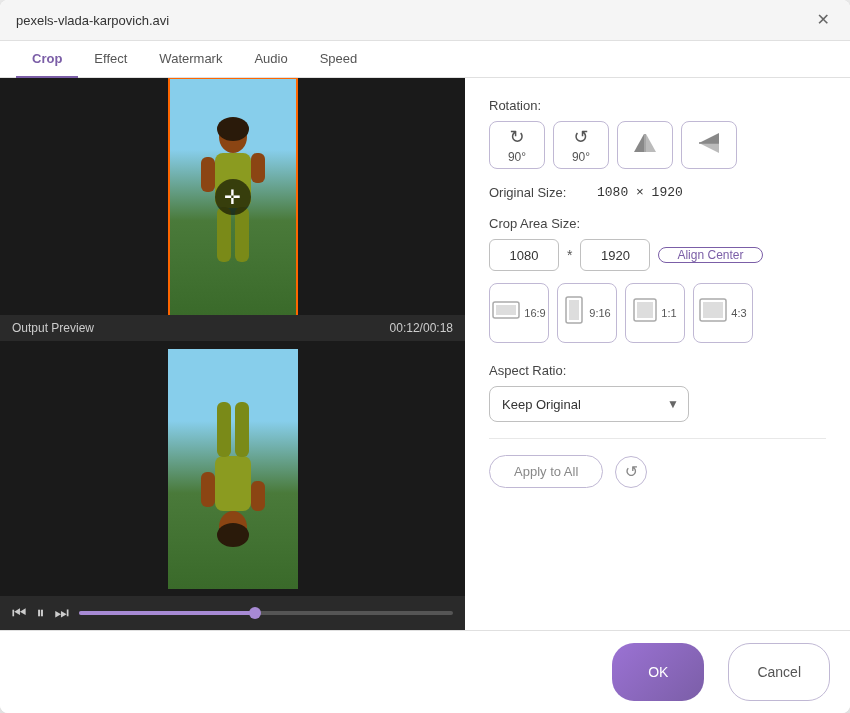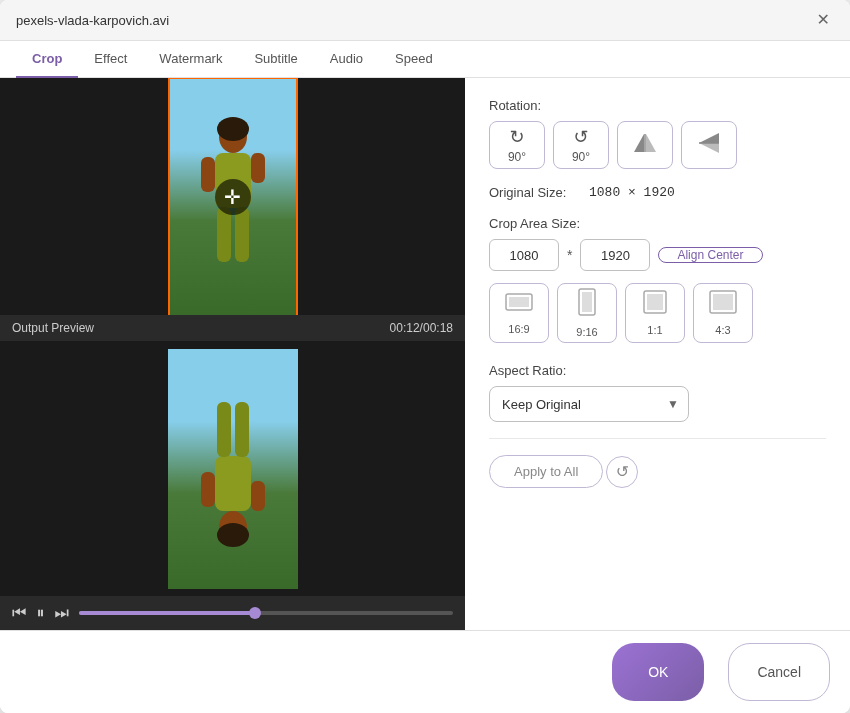--- a/index.html
+++ b/index.html
@@ -262,21 +262,21 @@
       font-size: 18px;
     }
 
     .rot-label-text {
       font-size: 12px;
       color: #555;
     }
 
     .size-row {
       display: flex;
-      gap: 0;
+      gap: 8px;
     }
 
     .size-label {
       font-size: 13px;
       color: #444;
       min-width: 100px;
     }
 
     .size-value {
       font-size: 13px;
@@ -330,21 +330,21 @@
     }
 
     .ar-btn {
       width: 60px;
       height: 60px;
       border: 1.5px solid #c0b8d4;
       border-radius: 8px;
       background: #fff;
       cursor: pointer;
       display: flex;
-      flex-direction: column;
+      flex-direction: row;
       align-items: center;
       justify-content: center;
       gap: 4px;
     }
 
     .ar-icon-wrap {
       font-size: 22px;
       color: #888;
     }
 
@@ -384,21 +384,21 @@
     }
 
     .divider {
       border: none;
       border-top: 1px solid #e8e8e8;
     }
 
     .apply-row {
       display: flex;
       align-items: center;
-      gap: 3px;
+      gap: 12px;
     }
 
     .apply-all-btn {
       padding: 8px 24px;
       border: 1.5px solid #c0b8d4;
       border-radius: 20px;
       background: #fff;
       color: #888;
       font-size: 13px;
       cursor: pointer;
@@ -463,21 +463,20 @@
 
   <div class="title-bar">
     <span class="title-text">pexels-vlada-karpovich.avi</span>
     <button class="close-btn">✕</button>
   </div>
 
   <div class="tabs">
     <div class="tab active">Crop</div>
     <div class="tab">Effect</div>
     <div class="tab">Watermark</div>
-    <div class="tab">Subtitle</div>
     <div class="tab">Audio</div>
     <div class="tab">Speed</div>
   </div>
 
   <div class="main-content">
 
     <div class="left-panel">
 
       <div class="preview-area">
         <div class="video-frame">

